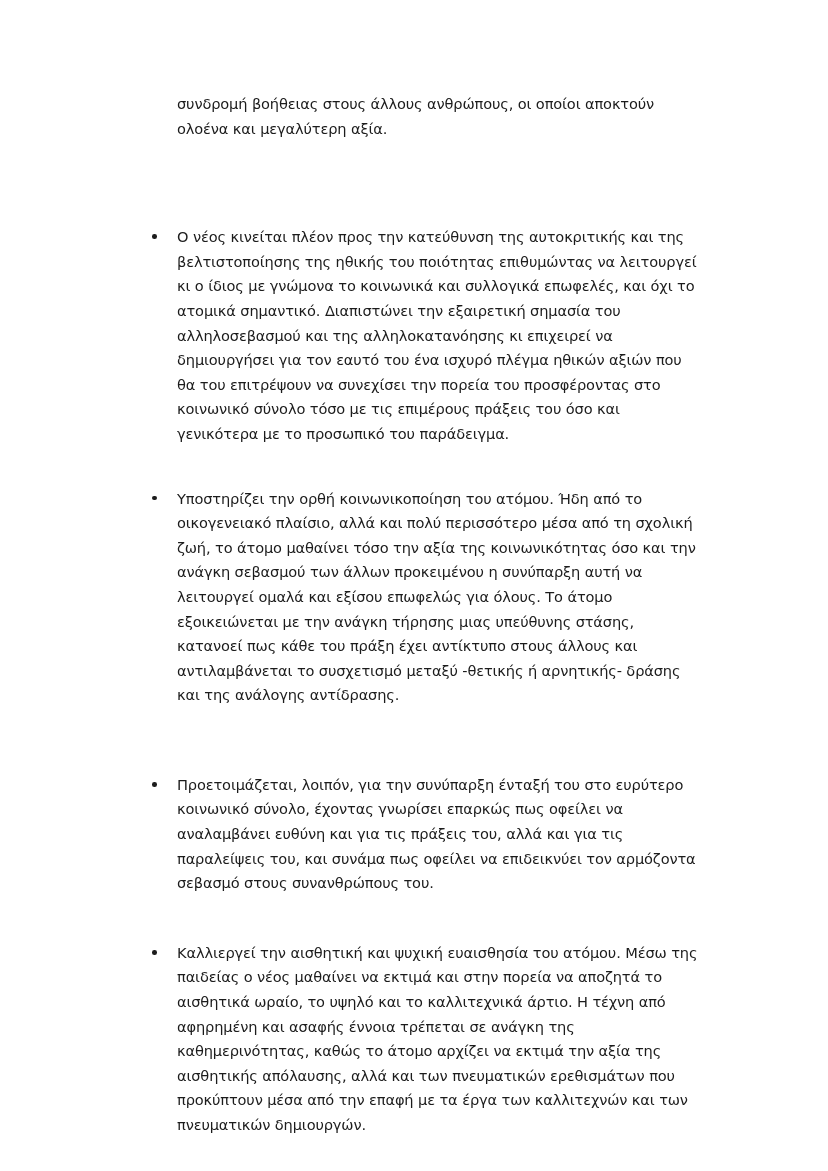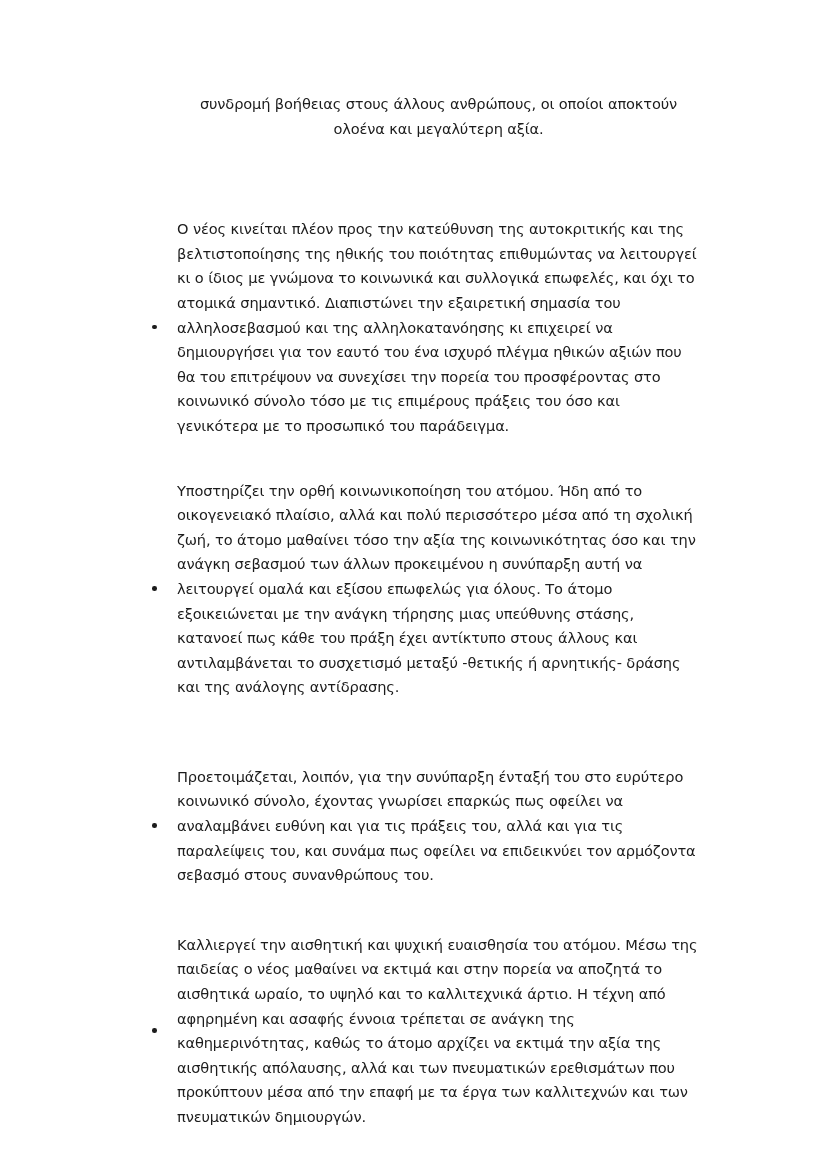--- a/index.html
+++ b/index.html
@@ -38,30 +38,29 @@
     font-size: 14.6px;
     line-height: 24.6px;
     color: #1c1c1c;
     letter-spacing: -0.01em;
     text-align: left;
     word-spacing: 0.005em;
   }
 
   
   .intro-para {
-    margin: 0 0 0 25px;
+    margin: 0 0 8px 25px;
     width: 523px;
-    text-align: center;
   }
 
   
   .bullet-block {
     position: relative;
     display: flex;
-    align-items: center;
+    align-items: flex-start;
   }
 
   .bullet-marker {
     flex: 0 0 25px;
     width: 25px;
     font-size: 14.6px;
     line-height: 24.6px;
     color: #1c1c1c;
     padding-top: 0px;
     box-sizing: border-box;

